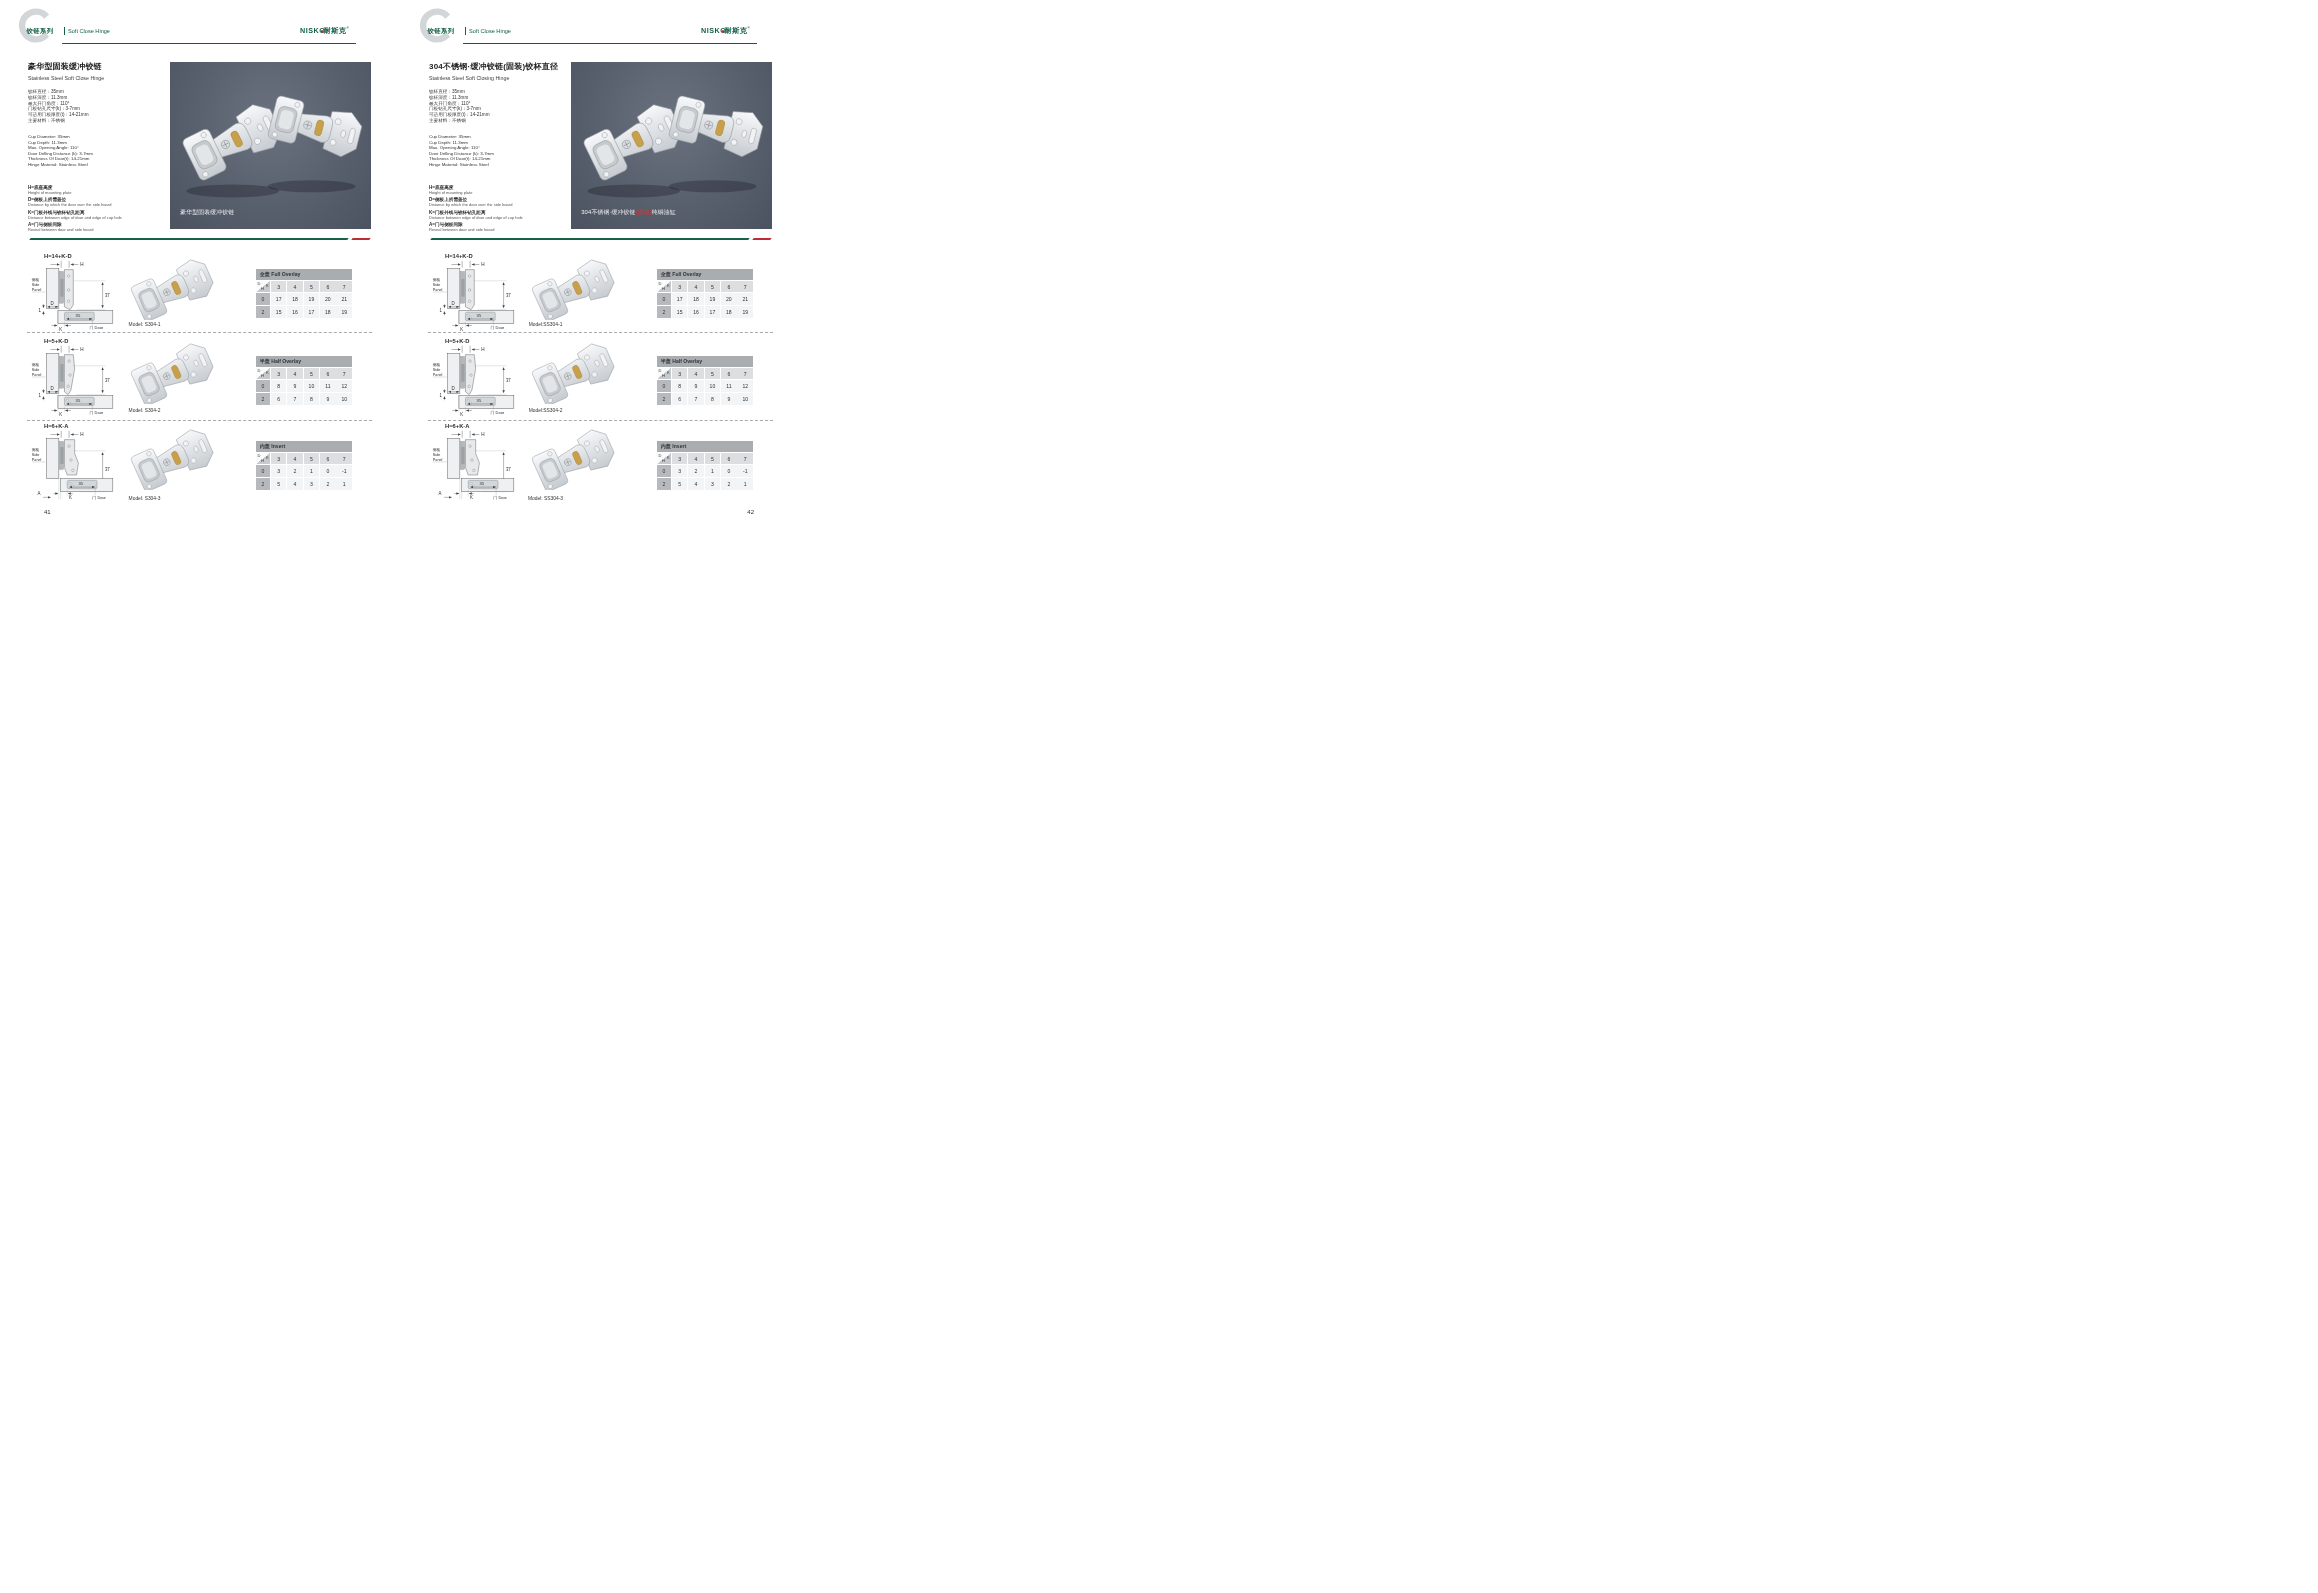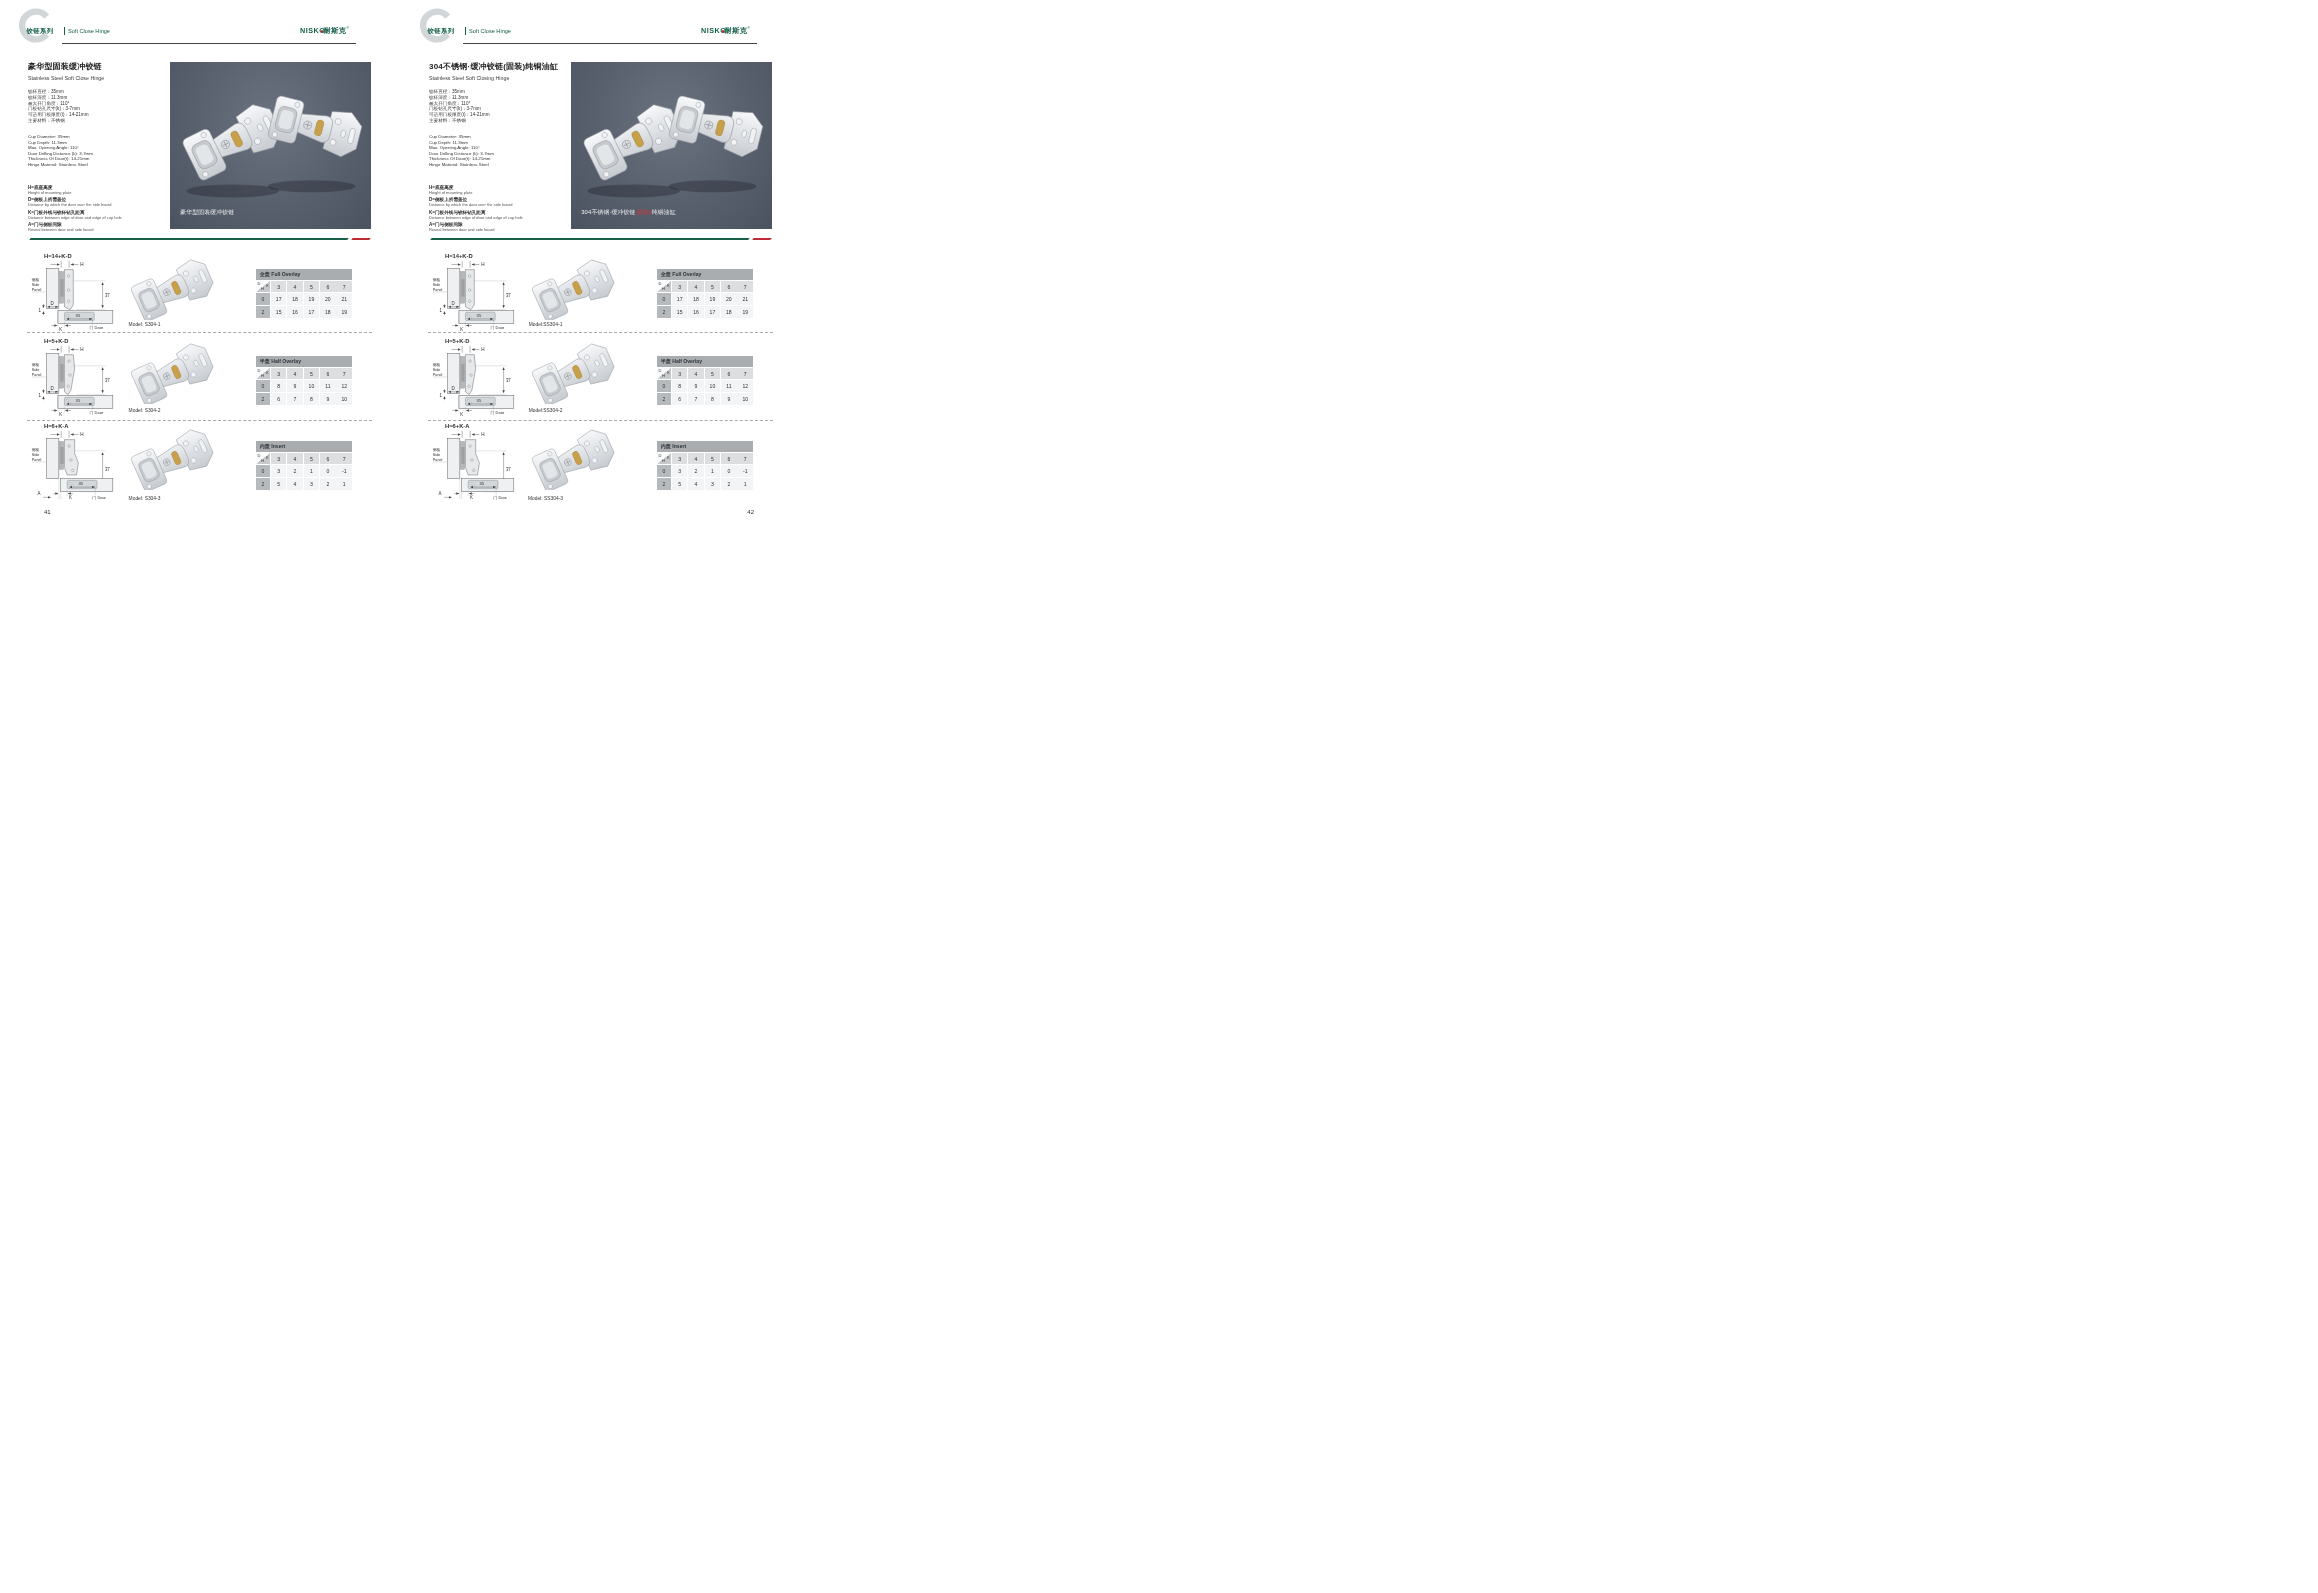--- a/index.html
+++ b/index.html
@@ -401,21 +401,21 @@
   <svg class="clogo" viewBox="0 0 80 80">
     <path d="M63 20.7 A30 30 0 1 0 63 59.3" fill="none" stroke="#d2d6d9" stroke-width="16"></path>
     <path d="M56.9 25.9 A22 22 0 1 0 56.9 54.1" fill="none" stroke="#ffffff" stroke-width="3.5"></path>
   </svg>
   <div class="ser-cn">铰链系列</div>
   <div class="vbar"></div>
   <div class="ser-en">Soft Close Hinge</div>
   <div class="brand"><span>NISKO</span><span class="b-dot"></span><span>耐斯克</span><sup class="b-reg">®</sup></div>
   <div class="hrule"></div>
 
-  <div class="t-cn">304不锈钢·缓冲铰链(固装)纯铜油缸</div>
+  <div class="t-cn">304不锈钢·缓冲铰链(固装)铰杯直径</div>
   <div class="t-en">Stainless Steel Soft Closing Hinge</div>
   <div class="spec-cn">
     <div>铰杯直径：35mm</div>
     <div>铰杯深度：11.3mm</div>
     <div>最大开门角度：110°</div>
     <div>门板钻孔尺寸(k)：3-7mm</div>
     <div>可适用门板厚度(t)：14-21mm</div>
     <div>主要材料：不锈钢</div>
   </div>
   <div class="spec-en">

